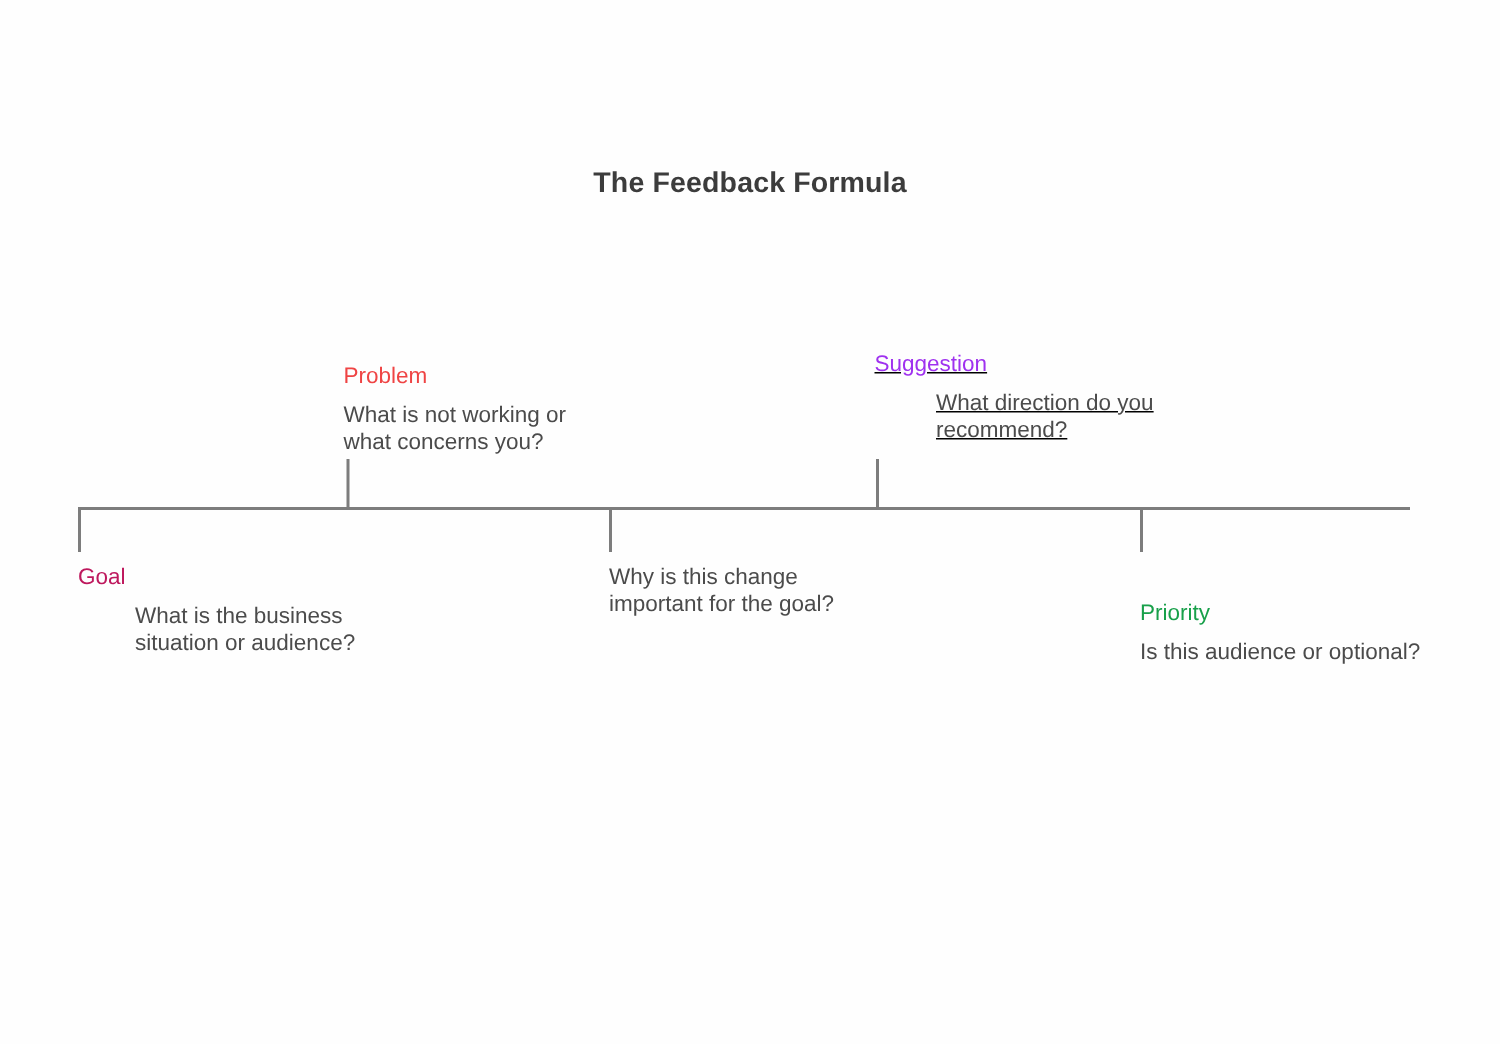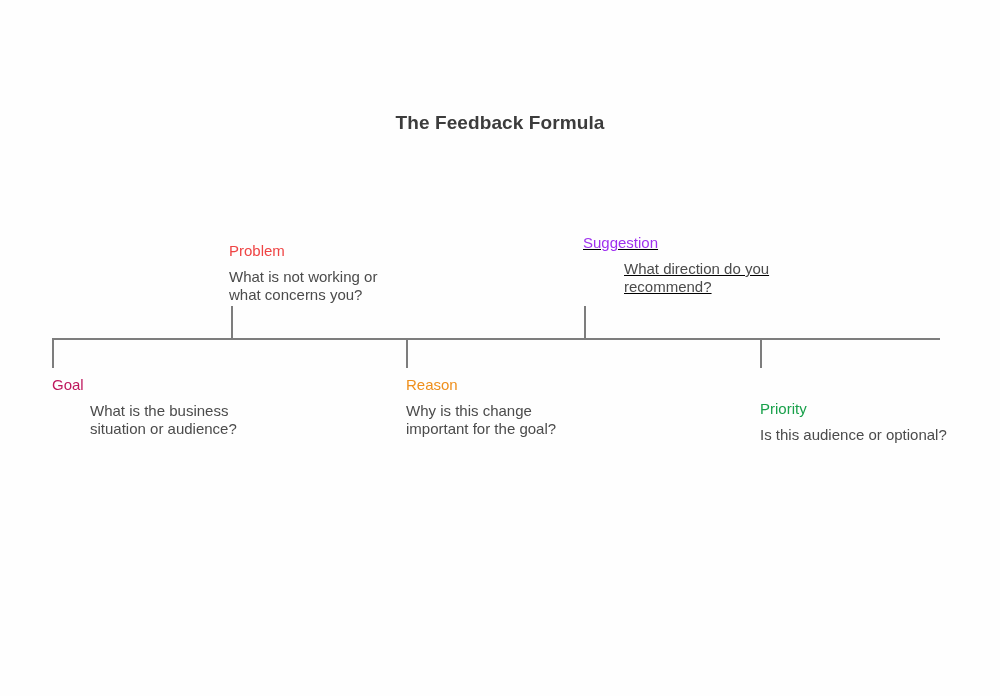--- a/index.html
+++ b/index.html
@@ -104,21 +104,20 @@
     <div class="entry-label" style="color:#9f31ef;">Suggestion</div>
     <div class="entry-desc" style="width:150px;margin-left:41px;">What direction do you recommend?</div>
   </div>
 
   <div class="entry below" style="left:52px; top:376px; width:200px;">
     <div class="entry-label" style="color:#be185d;">Goal</div>
     <div class="entry-desc" style="width:190px;margin-left:38px;">What is the business situation or audience?</div>
   </div>
 
   <div class="entry below" style="left:406px; top:376px; width:200px;">
-    <div class="entry-label" style="color:#ef8f1c;">Reason</div>
     <div class="entry-desc" style="width:185px;">Why is this change important for the goal?</div>
   </div>
 
   <div class="entry below" style="left:760px; top:400px; width:210px;">
     <div class="entry-label" style="color:#18a04a;">Priority</div>
     <div class="entry-desc" style="width:200px;">Is this audience or optional?</div>
   </div>
 
 </div>
 

